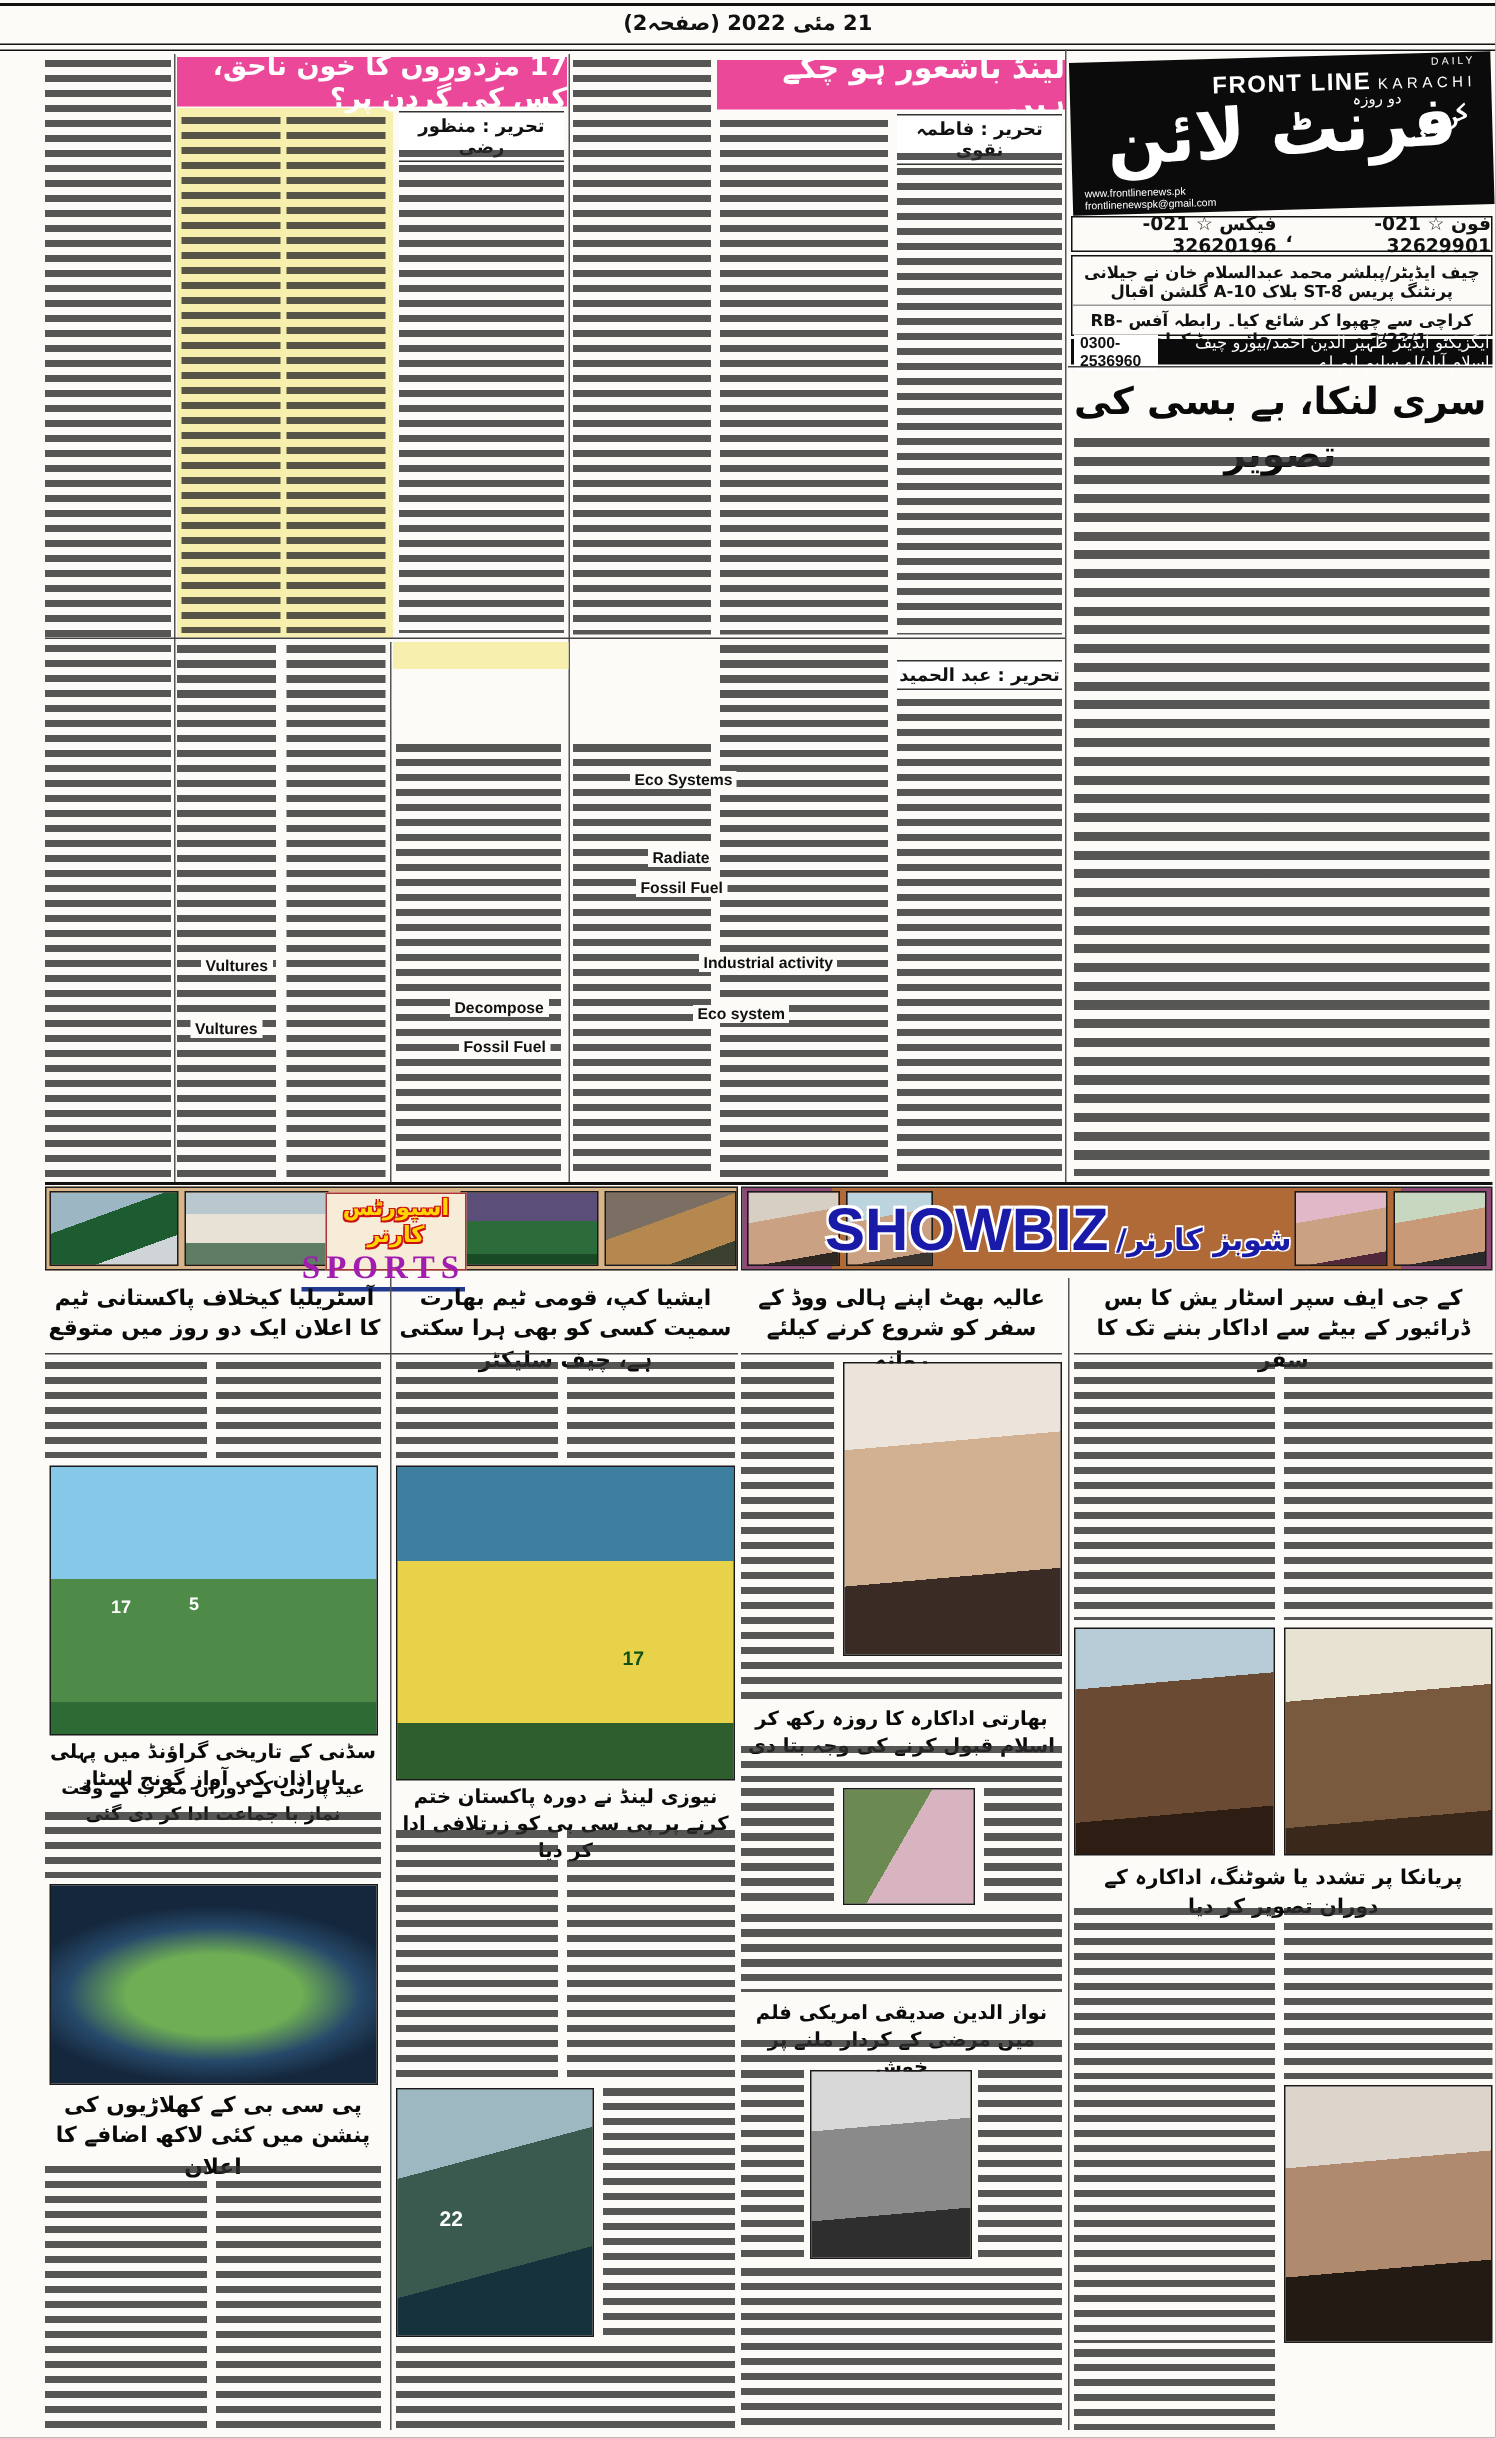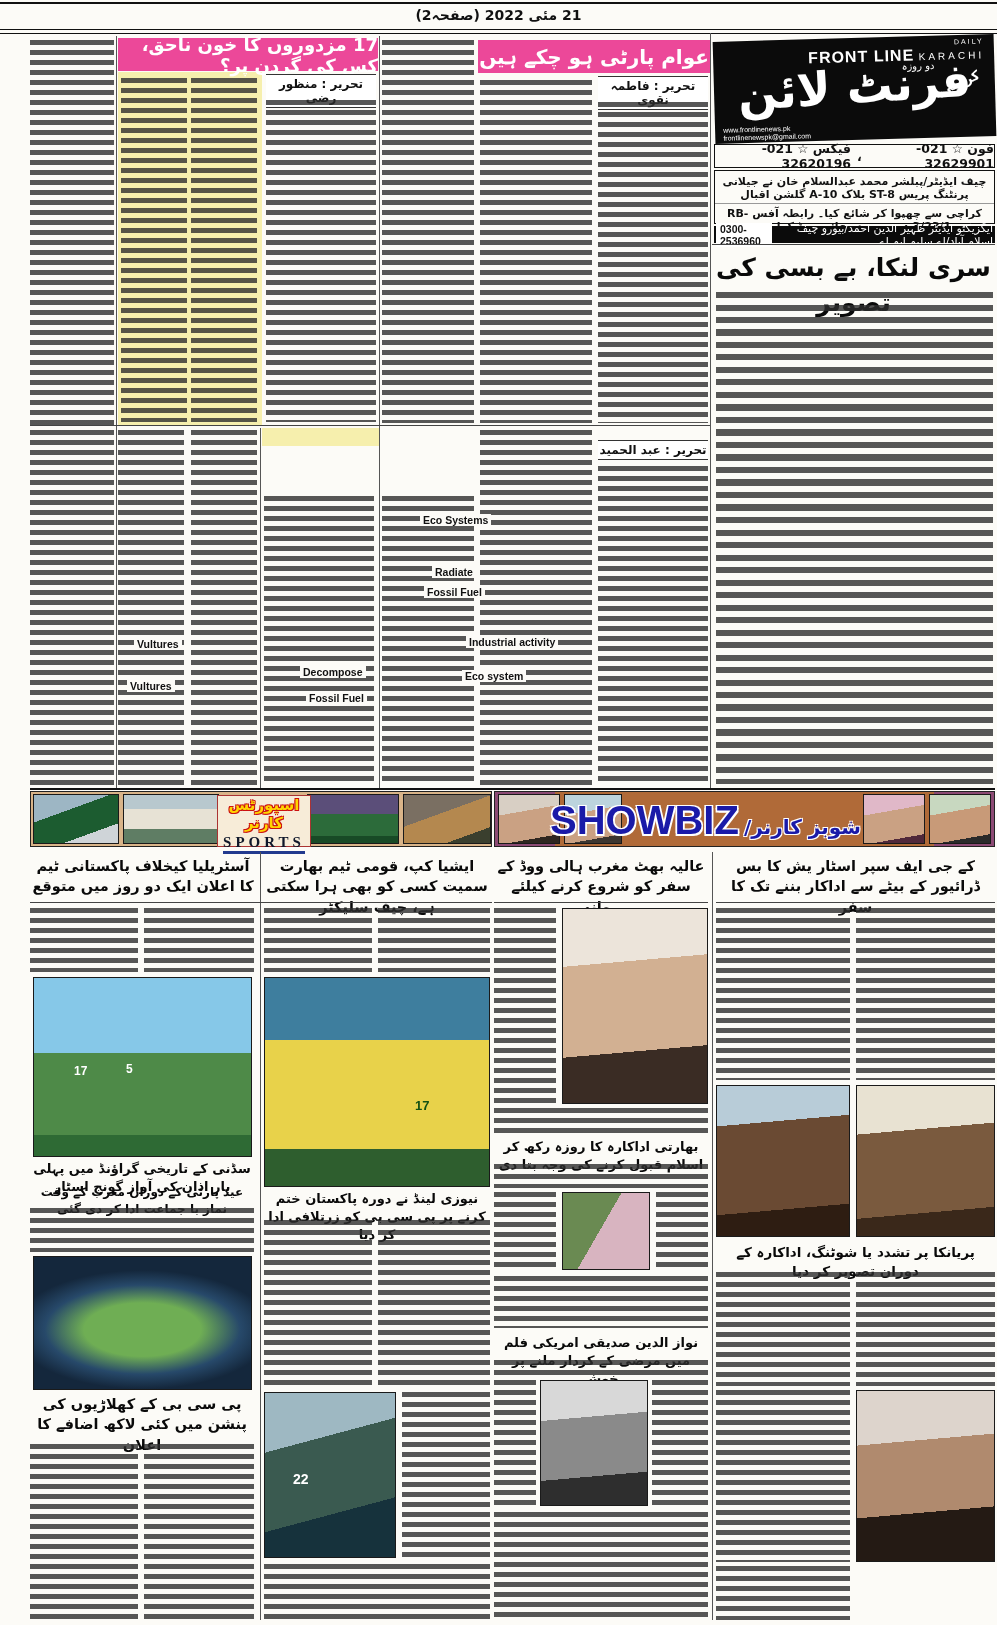--- a/index.html
+++ b/index.html
@@ -38,21 +38,21 @@
   <div class="abs yellow" style="left:118px;top:72px;width:144px;height:353px;"></div>
   <div class="abs hbar" style="left:118px;top:38px;width:260px;height:33px;font-size:18px;">17 مزدوروں کا خون ناحق، کس کی گردن پر؟</div>
   <div class="abs byline" style="left:266px;top:74px;width:110px;">تحریر : منظور رضی</div>
   <div class="abs tl" style="left:121px;top:78px;width:66px;height:344px;"></div>
   <div class="abs tl" style="left:191px;top:78px;width:66px;height:344px;"></div>
   <div class="abs tl" style="left:266px;top:100px;width:110px;height:322px;"></div>
 
   <div class="abs vrule" style="left:379px;top:36px;height:752px;"></div>
 
   <div class="abs tl" style="left:382px;top:40px;width:92px;height:383px;"></div>
-  <div class="abs hbar" style="left:478px;top:40px;width:232px;height:33px;font-size:20px;">عوام پارٹی ہو چکے ہیں</div>
+  <div class="abs hbar" style="left:478px;top:40px;width:232px;height:33px;font-size:20px;">لینڈ باشعور ہو چکے ہیں</div>
   <div class="abs byline" style="left:598px;top:76px;width:110px;">تحریر : فاطمہ نقوی</div>
   <div class="abs tl" style="left:480px;top:80px;width:112px;height:343px;"></div>
   <div class="abs tl" style="left:598px;top:102px;width:110px;height:321px;"></div>
 
   <div class="abs vrule" style="left:710px;top:33px;height:755px;"></div>
 
   <div class="abs mast-box" style="left:714px;top:38px;width:281px;height:102px;">
     <div class="abs" style="right:10px;top:3px;font-size:7px;letter-spacing:2px;font-family:'Liberation Sans',sans-serif;direction:ltr;">DAILY</div>
     <div class="abs" style="right:10px;top:10px;direction:ltr;font-family:'Liberation Sans',sans-serif;">
       <span style="font-size:16px;font-weight:bold;letter-spacing:1px;">FRONT LINE</span>
@@ -110,21 +110,21 @@
 
   <div class="abs hrule" style="left:30px;top:788px;width:965px;height:1.5px;background:#111;"></div>
 
   <div class="abs" style="left:30px;top:791px;width:462px;height:56px;background:#d9b489;border:1px solid #222;box-sizing:border-box;">
     <div class="abs ph" style="left:2px;top:2px;width:86px;height:50px;background:linear-gradient(160deg,#9db6c4 0 35%,#1c5c30 35% 75%,#cfd4d8 75%);"></div>
     <div class="abs ph" style="left:92px;top:2px;width:96px;height:50px;background:linear-gradient(180deg,#b8c8ce 0 30%,#e7e2d5 30% 70%,#5f7d64 70%);"></div>
     <div class="abs ph" style="left:276px;top:2px;width:92px;height:50px;background:linear-gradient(180deg,#5b4e79 0 40%,#2c6b3a 40% 85%,#184a26 85%);"></div>
     <div class="abs ph" style="left:372px;top:2px;width:88px;height:50px;background:linear-gradient(160deg,#7a6f62 0 40%,#b4884f 40% 80%,#3a3f2e 80%);"></div>
     <div class="abs" style="left:186px;top:3px;width:92px;height:50px;background:#f7ecd8;border:1px solid #a33;text-align:center;">
       <div style="font-size:15px;font-weight:bold;color:#ffd400;text-shadow:1px 1px 0 #c11,-1px -1px 0 #c11,1px -1px 0 #c11,-1px 1px 0 #c11;">اسپورٹس کارنر</div>
-      <div style="font-size:15px;font-weight:bold;color:#0f172a;font-family:'Liberation Serif',serif;letter-spacing:4px;border-bottom:3px solid #223a8f;display:inline-block;direction:ltr;">SPORTS</div>
+      <div style="font-size:22px;font-weight:bold;color:#a21caf;font-family:'Liberation Serif',serif;letter-spacing:4px;border-bottom:3px solid #223a8f;display:inline-block;direction:ltr;">SPORTS</div>
     </div>
   </div>
 
   <div class="abs" style="left:494px;top:791px;width:501px;height:56px;background:linear-gradient(90deg,#8c4a74 0 12%,#b06a38 12% 88%,#8c4a74 88%);border:1px solid #222;box-sizing:border-box;">
     <div class="abs ph" style="left:3px;top:2px;width:62px;height:50px;background:linear-gradient(170deg,#d8cfc4 0 35%,#caa183 35% 85%,#2e2620 85%);"></div>
     <div class="abs ph" style="left:69px;top:2px;width:58px;height:50px;background:linear-gradient(170deg,#bcd4dd 0 35%,#caa183 35% 85%,#3c3630 85%);"></div>
     <div class="abs ph" style="left:368px;top:2px;width:62px;height:50px;background:linear-gradient(170deg,#e0b8c8 0 35%,#caa183 35% 85%,#50283a 85%);"></div>
     <div class="abs ph" style="left:434px;top:2px;width:62px;height:50px;background:linear-gradient(170deg,#c8d8c0 0 35%,#c89a78 35% 85%,#2a2a2a 85%);"></div>
     <div class="abs" style="left:130px;top:6px;width:236px;text-align:center;white-space:nowrap;">
       <span style="font-size:20px;font-weight:bold;color:#1a1aa8;text-shadow:1px 1px 0 #fff,-1px -1px 0 #fff,1px -1px 0 #fff,-1px 1px 0 #fff;">شوبز کارنر/</span>
@@ -164,21 +164,21 @@
   <div class="abs tl" style="left:378px;top:1220px;width:112px;height:166px;"></div>
 
   <div class="abs ph" style="left:264px;top:1392px;width:132px;height:166px;background:linear-gradient(165deg,#9eb8c2 0 30%,#3a5a50 30% 70%,#16323c 70%);">
     <span class="jersey" style="left:28px;top:78px;font-size:14px;">22</span>
   </div>
   <div class="abs tl" style="left:402px;top:1392px;width:88px;height:166px;"></div>
   <div class="abs tl" style="left:264px;top:1564px;width:226px;height:56px;"></div>
 
   <div class="abs vrule" style="left:712px;top:852px;height:768px;"></div>
 
-  <div class="abs hl" style="left:494px;top:856px;width:214px;font-size:14.5px;">عالیہ بھٹ مغرب ہالی ووڈ کے سفر کو شروع کرنے کیلئے روانہ</div>
+  <div class="abs hl" style="left:494px;top:856px;width:214px;font-size:14.5px;">عالیہ بھٹ اپنے ہالی ووڈ کے سفر کو شروع کرنے کیلئے روانہ</div>
   <div class="abs hrule" style="left:494px;top:902px;width:214px;"></div>
   <div class="abs tl" style="left:494px;top:908px;width:62px;height:196px;"></div>
   <div class="abs ph" style="left:562px;top:908px;width:146px;height:196px;background:linear-gradient(175deg,#ece4da 0 28%,#d2b092 28% 72%,#3a2c24 72%);"></div>
   <div class="abs tl" style="left:494px;top:1108px;width:214px;height:26px;"></div>
   <div class="abs hl" style="left:494px;top:1138px;width:214px;font-size:13px;">بھارتی اداکارہ کا روزہ رکھ کر اسلام قبول کرنے کی وجہ بتا دی</div>
   <div class="abs tl" style="left:494px;top:1164px;width:214px;height:24px;"></div>
   <div class="abs ph" style="left:562px;top:1192px;width:88px;height:78px;background:linear-gradient(120deg,#6a8a52 0 45%,#d8b4c0 45%);"></div>
   <div class="abs tl" style="left:494px;top:1192px;width:62px;height:78px;"></div>
   <div class="abs tl" style="left:656px;top:1192px;width:52px;height:78px;"></div>
   <div class="abs tl" style="left:494px;top:1276px;width:214px;height:52px;"></div>

